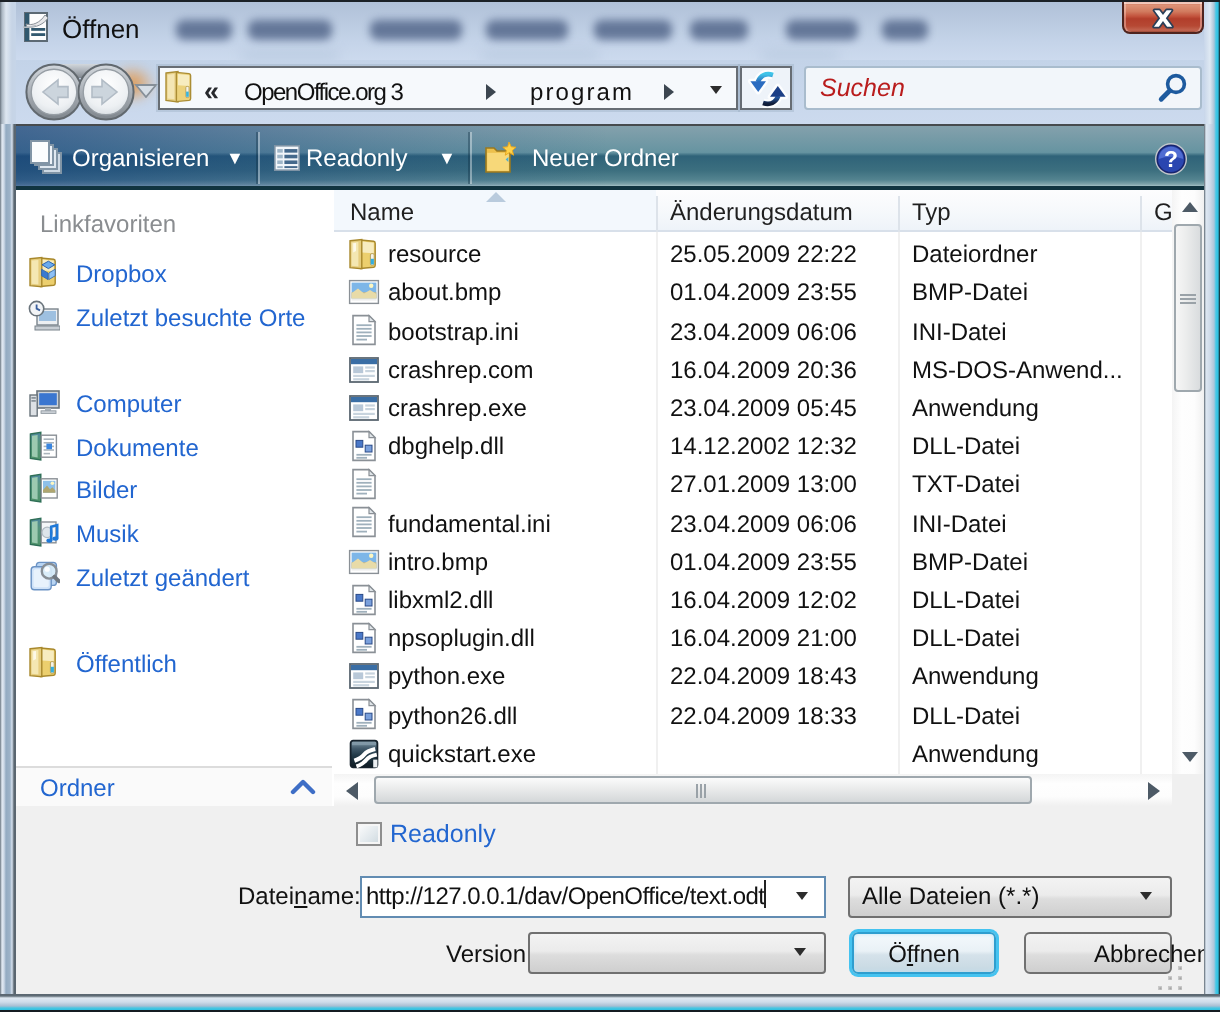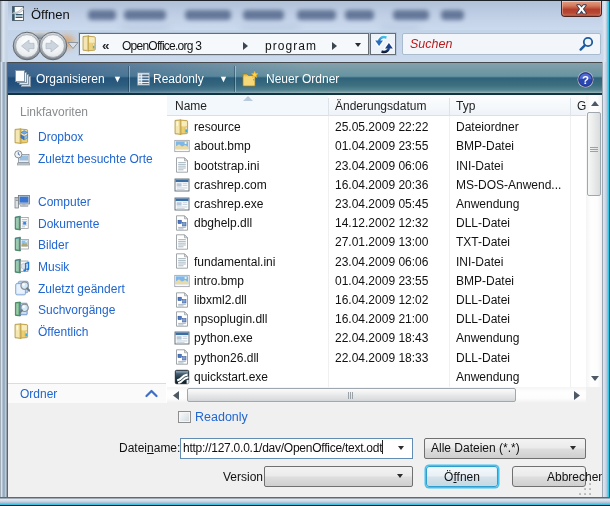--- a/index.html
+++ b/index.html
@@ -243,26 +243,20 @@
           <svg width="16" height="16">
             <use href="#i-music"></use>
           </svg>
           <span>Musik</span>
         </div>
       <div class="sbitem" style="top:185px;">
           <svg width="16" height="16">
             <use href="#i-changed"></use>
           </svg>
           <span>Zuletzt geändert</span>
-        </div>
-      <div class="sbitem" style="top:206px;">
-          <svg width="16" height="16">
-            <use href="#i-search"></use>
-          </svg>
-          <span>Suchvorgänge</span>
         </div>
       <div class="sbitem" style="top:228px;">
           <svg width="16" height="16">
             <use href="#i-folder"></use>
           </svg>
           <span>Öffentlich</span>
         </div>
     </div>
     <div id="ordnerbar">
       <div style="left:12px;top:3px;font-size:12px;color:#2266d0;">Ordner</div>

